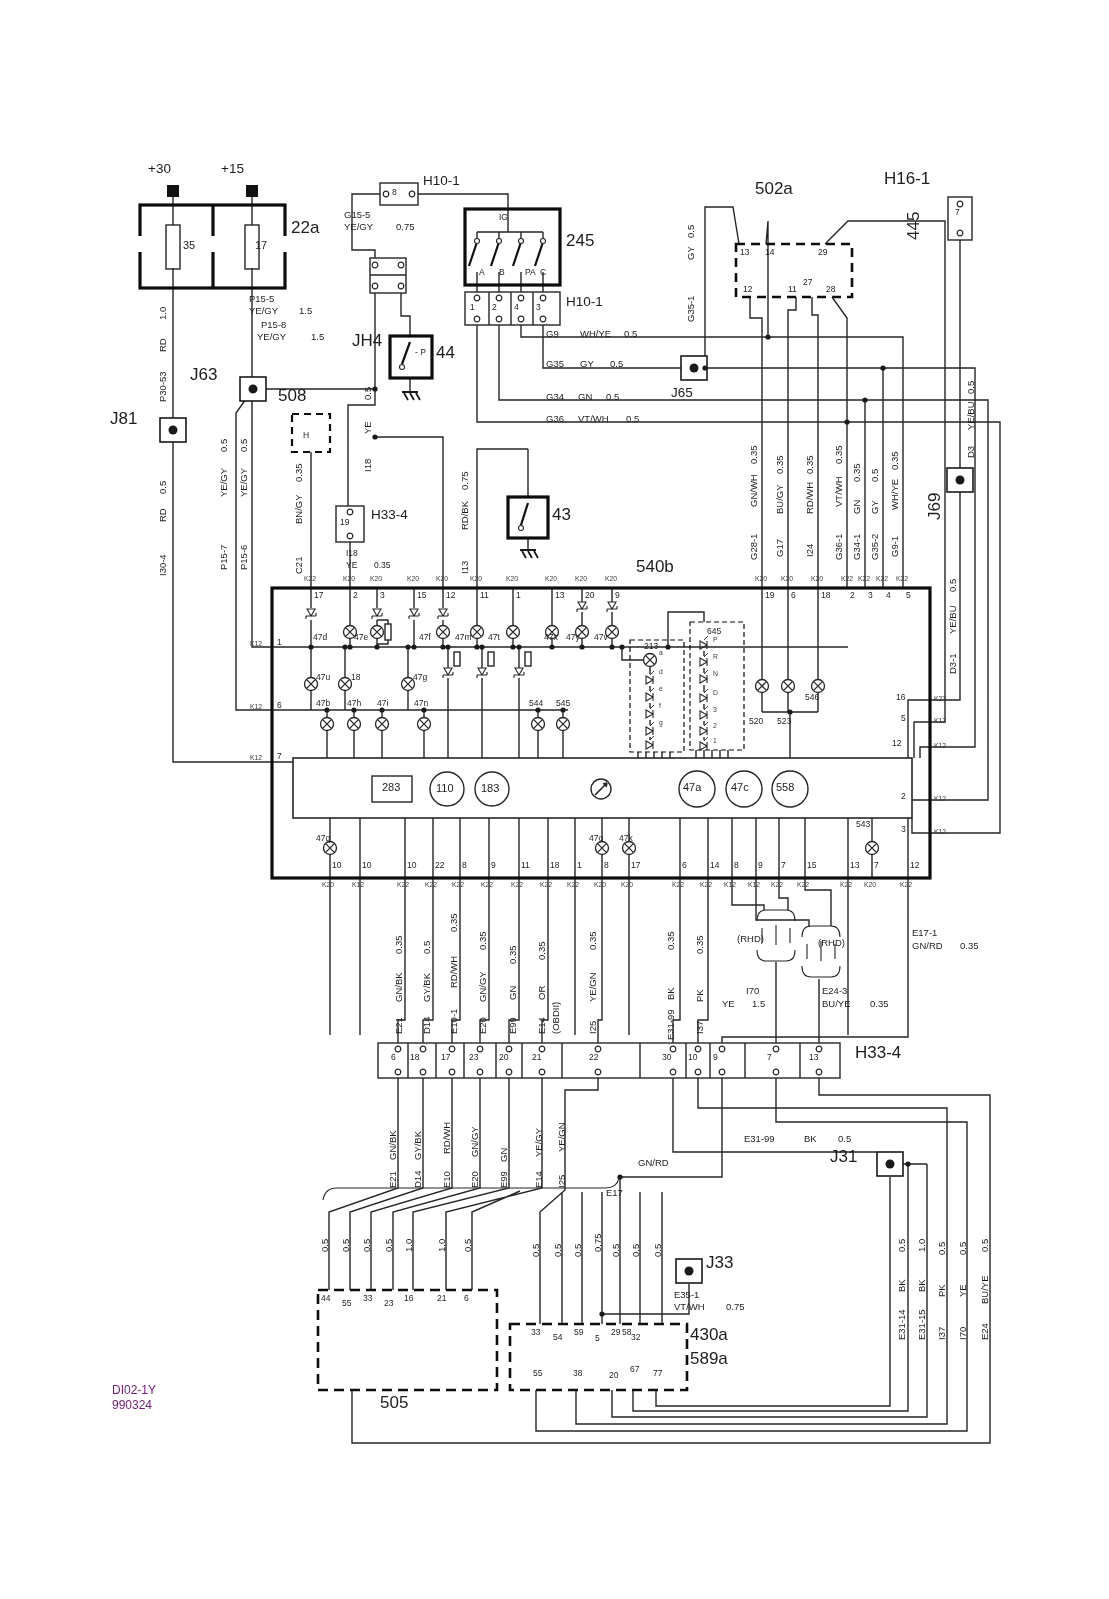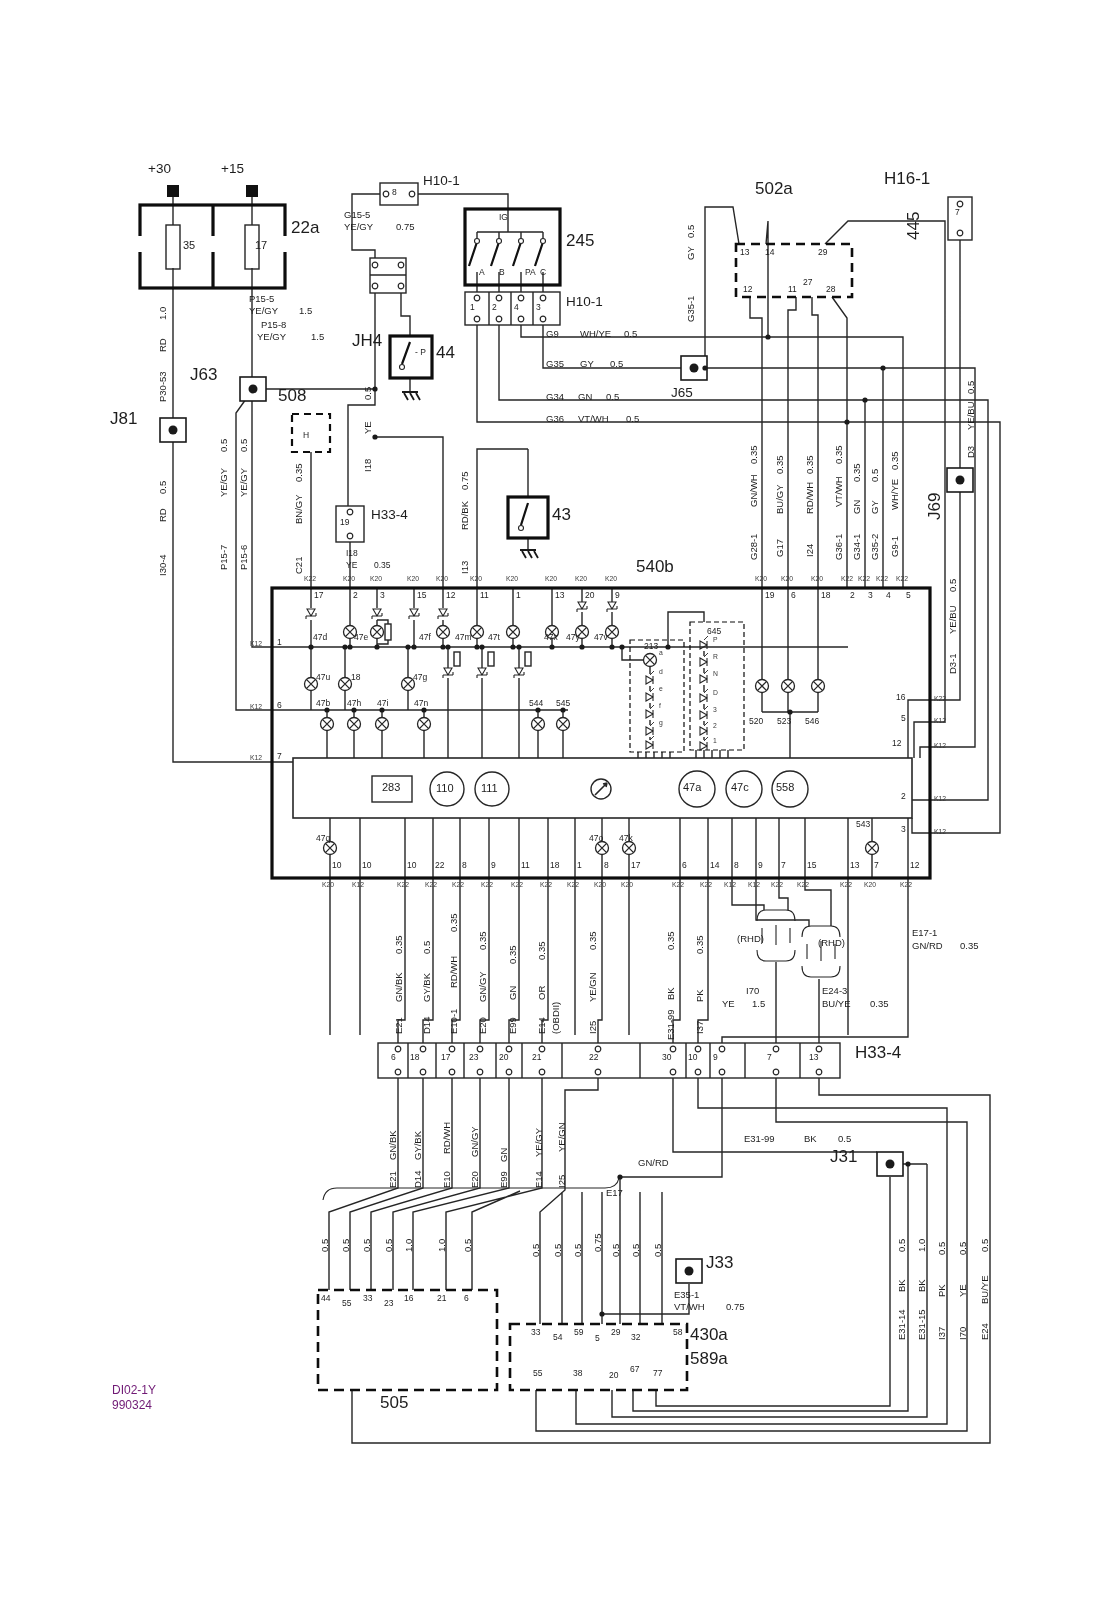--- a/index.html
+++ b/index.html
@@ -468,42 +468,42 @@
       <span class="lbl sm" style="left: 351px; top: 673px;">18</span>
       <span class="lbl sm" style="left: 413px; top: 673px;">47g</span>
       <span class="lbl sm" style="left: 316px; top: 699px;">47b</span>
       <span class="lbl sm" style="left: 347px; top: 699px;">47h</span>
       <span class="lbl sm" style="left: 377px; top: 699px;">47i</span>
       <span class="lbl sm" style="left: 414px; top: 699px;">47n</span>
       <span class="lbl sm" style="left: 529px; top: 699px;">544</span>
       <span class="lbl sm" style="left: 556px; top: 699px;">545</span>
       <span class="lbl sm" style="left: 749px; top: 717px;">520</span>
       <span class="lbl sm" style="left: 777px; top: 717px;">523</span>
-      <span class="lbl sm" style="left: 805px; top: 717px;">546</span>
+      <span class="lbl sm" style="left: 805px; top: 693px;">546</span>
       <span class="lbl sm" style="left: 316px; top: 834px;">47q</span>
       <span class="lbl sm" style="left: 589px; top: 834px;">47o</span>
       <span class="lbl sm" style="left: 619px; top: 834px;">47k</span>
       <span class="lbl sm" style="left: 856px; top: 820px;">543</span>
       <span class="lbl sm" style="left: 644px; top: 642px;">213</span>
       <span class="lbl sm" style="left: 707px; top: 627px;">645</span>
       <span class="lbl xs" style="left: 659px; top: 650px;">a</span>
       <span class="lbl xs" style="left: 659px; top: 669px;">d</span>
       <span class="lbl xs" style="left: 659px; top: 686px;">e</span>
       <span class="lbl xs" style="left: 659px; top: 703px;">f</span>
       <span class="lbl xs" style="left: 659px; top: 720px;">g</span>
       <span class="lbl xs" style="left: 713px; top: 637px;">P</span>
       <span class="lbl xs" style="left: 713px; top: 654px;">R</span>
       <span class="lbl xs" style="left: 713px; top: 671px;">N</span>
       <span class="lbl xs" style="left: 713px; top: 690px;">D</span>
       <span class="lbl xs" style="left: 713px; top: 707px;">3</span>
       <span class="lbl xs" style="left: 713px; top: 723px;">2</span>
       <span class="lbl xs" style="left: 713px; top: 738px;">1</span>
       <span class="lbl md" style="left: 382px; top: 782px;">283</span>
       <span class="lbl md" style="left: 436px; top: 783px;">110</span>
-      <span class="lbl md" style="left: 481px; top: 783px;">111</span>
+      <span class="lbl md" style="left: 481px; top: 783px;">183</span>
       <span class="lbl md" style="left: 683px; top: 782px;">47a</span>
       <span class="lbl md" style="left: 731px; top: 782px;">47c</span>
       <span class="lbl md" style="left: 776px; top: 782px;">558</span>
       <span class="lbl sm" style="left: 332px; top: 861px;">10</span>
       <span class="lbl sm" style="left: 362px; top: 861px;">10</span>
       <span class="lbl sm" style="left: 407px; top: 861px;">10</span>
       <span class="lbl sm" style="left: 435px; top: 861px;">22</span>
       <span class="lbl sm" style="left: 462px; top: 861px;">8</span>
       <span class="lbl sm" style="left: 491px; top: 861px;">9</span>
       <span class="lbl sm" style="left: 521px; top: 861px;">11</span>
@@ -636,21 +636,21 @@
       <span class="lbl sm" style="left: 384px; top: 1299px;">23</span>
       <span class="lbl sm" style="left: 404px; top: 1294px;">16</span>
       <span class="lbl sm" style="left: 437px; top: 1294px;">21</span>
       <span class="lbl sm" style="left: 464px; top: 1294px;">6</span>
       <span class="lbl sm" style="left: 531px; top: 1328px;">33</span>
       <span class="lbl sm" style="left: 553px; top: 1333px;">54</span>
       <span class="lbl sm" style="left: 574px; top: 1328px;">59</span>
       <span class="lbl sm" style="left: 595px; top: 1334px;">5</span>
       <span class="lbl sm" style="left: 611px; top: 1328px;">29</span>
       <span class="lbl sm" style="left: 631px; top: 1333px;">32</span>
-      <span class="lbl sm" style="left: 673px; top: 1328px;">58</span>
+      <span class="lbl sm" style="left: 622px; top: 1328px;">58</span>
       <span class="lbl sm" style="left: 533px; top: 1369px;">55</span>
       <span class="lbl sm" style="left: 573px; top: 1369px;">38</span>
       <span class="lbl sm" style="left: 609px; top: 1371px;">20</span>
       <span class="lbl sm" style="left: 630px; top: 1365px;">67</span>
       <span class="lbl sm" style="left: 653px; top: 1369px;">77</span>
       <span class="lbl xl" style="left: 380px; top: 1394px;">505</span>
       <span class="lbl xl" style="left: 690px; top: 1326px;">430a</span>
       <span class="lbl xl" style="left: 690px; top: 1350px;">589a</span>
       <span class="lbl r" style="left: 897px; top: 1252px;">0.5</span>
       <span class="lbl r" style="left: 897px; top: 1292px;">BK</span>

